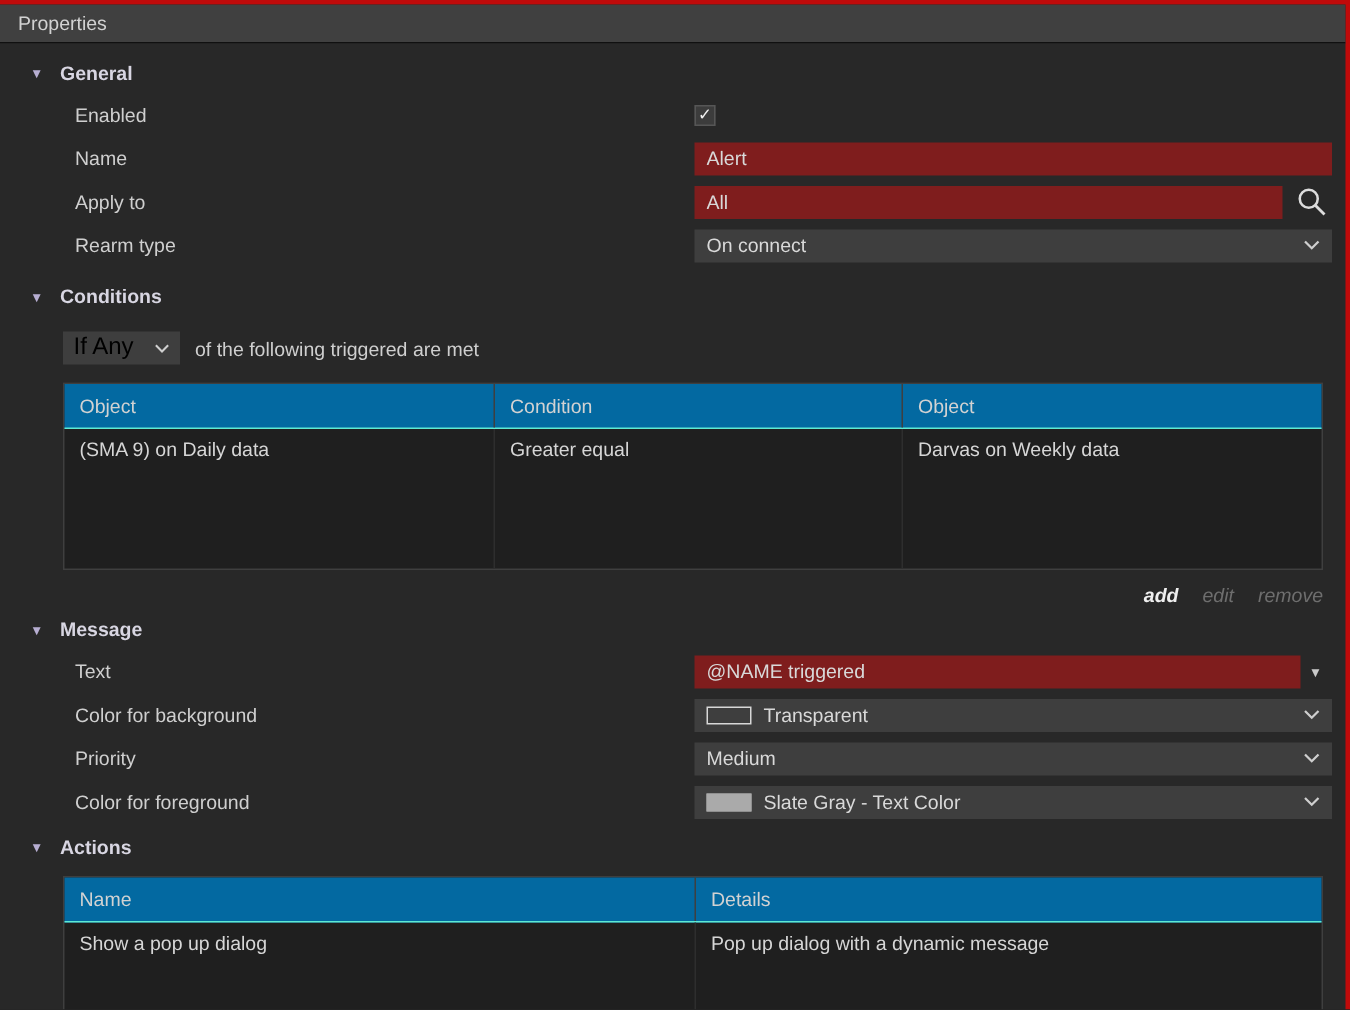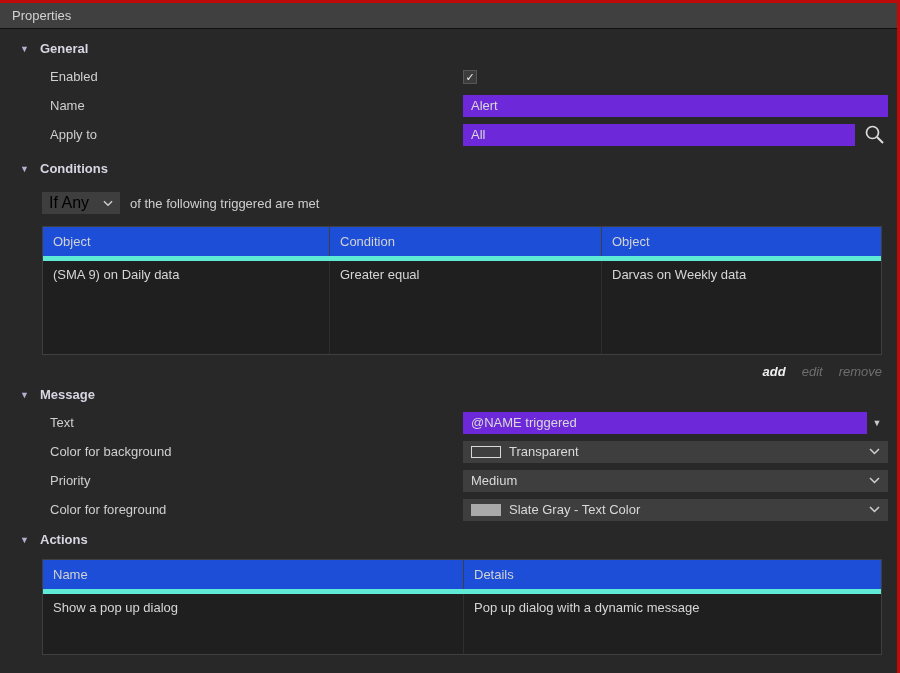--- a/index.html
+++ b/index.html
@@ -9,35 +9,35 @@
     border-top:3px solid #bf0a0a; border-right:3px solid #bf0a0a; overflow:hidden; }
   .titlebar { height:26px; background:#404040; border-bottom:1px solid #101010;
     display:flex; align-items:center; padding-left:12px; }
   .titlebar span { color:#d2d2d2; font-size:13px; }
   .section-header { display:flex; align-items:center; padding:12px 0 6px 20px; cursor:default; }
   .tri { color:#b7aed2; font-size:9px; width:14px; }
   .sec-label { color:#d8d6e2; font-size:13px; font-weight:bold; margin-left:6px; }
   .row { display:flex; align-items:center; height:29px; }
   .lbl { width:463px; padding-left:50px; color:#cfcfcf; font-size:13px; }
   .fld { width:425px; position:relative; display:flex; align-items:center; }
-  .tb { height:22px; background:#6d28d9; border:0; color:#d9d9d9; font-size:13px;
+  .tb { height:22px; background:#7f1d1d; border:0; color:#d9d9d9; font-size:13px;
     padding:0 8px; font-family:"Liberation Sans", sans-serif; outline:none; width:100%; }
   .dd { height:22px; background:#3e3e3e; display:flex; align-items:center;
     justify-content:space-between; padding:0 8px; width:100%; cursor:default; }
   .dd .dd-text { color:#d9d9d9; font-size:13px; display:flex; align-items:center; }
   .chev { flex:0 0 auto; margin-left:6px; }
   .checkbox { width:14px; height:14px; background:#3c3c3c; border:1px solid #565656;
     display:flex; align-items:center; justify-content:center; cursor:pointer; }
   .checkbox .check { color:#f0f0f0; font-size:11px; line-height:12px; }
   .match-row { display:flex; align-items:center; padding-left:42px; margin-top:8px; height:26px; }
   .dd-small { width:78px; height:22px; background:#3e3e3e; display:flex; align-items:center;
     justify-content:space-between; padding:0 7px; cursor:default; }
   .match-suffix { color:#cfcfcf; font-size:13px; margin-left:10px; }
   .ctable { margin:10px 0 0 42px; width:840px; border:1px solid #3f3f3f; background:#1f1f1f; }
-  .thead { display:grid; background:#1d4ed8; border-bottom:5px solid #5eead4; }
+  .thead { display:grid; background:#0369a1; border-bottom:1px solid #5eead4; }
   .cond-cols { grid-template-columns:287px 272px 1fr; }
   .act-cols { grid-template-columns:421px 1fr; }
   .th { padding:7px 10px; color:#d2d2d2; font-size:13px; border-right:1px solid #3f3f3f; }
   .th:last-child { border-right:0; }
   .tbody { display:grid; }
   .tcol { border-right:1px solid #2e2e2e; padding:6px 10px; color:#d6d6d6; font-size:13px; }
   .tcol:last-child { border-right:0; }
   .cond-body { height:93px; }
   .act-body { height:60px; }
   .links { display:flex; justify-content:flex-end; gap:16px; width:882px;
@@ -89,20 +89,31 @@
       <input class="tb" style="width: 392px;" type="text" value="All">
       <span class="searchbtn">
         <svg width="21" height="21" viewBox="0 0 21 21">
           <circle cx="8.5" cy="8.5" r="6" fill="none" stroke="#dcdcdc" stroke-width="1.7"></circle>
           <line x1="13" y1="13" x2="19" y2="19" stroke="#dcdcdc" stroke-width="1.9"></line>
         </svg>
       </span>
     </div>
   </div>
 
+  <div class="row">
+    <div class="lbl">Rearm type</div>
+    <div class="fld">
+      <div class="dd">
+        <span class="dd-text">On connect</span>
+        <svg class="chev" width="11" height="7" viewBox="0 0 11 7">
+          <polyline points="1,1 5.5,5.5 10,1" fill="none" stroke="#cfcfcf" stroke-width="1.5"></polyline>
+        </svg>
+      </div>
+    </div>
+  </div>
 
   <div class="section-header">
     <span class="tri">▼</span>
     <span class="sec-label">Conditions</span>
   </div>
 
   <div class="match-row">
     <div class="dd-small">
       <span class="dd-text">If Any</span>
       <svg class="chev" width="10" height="7" viewBox="0 0 11 7">

